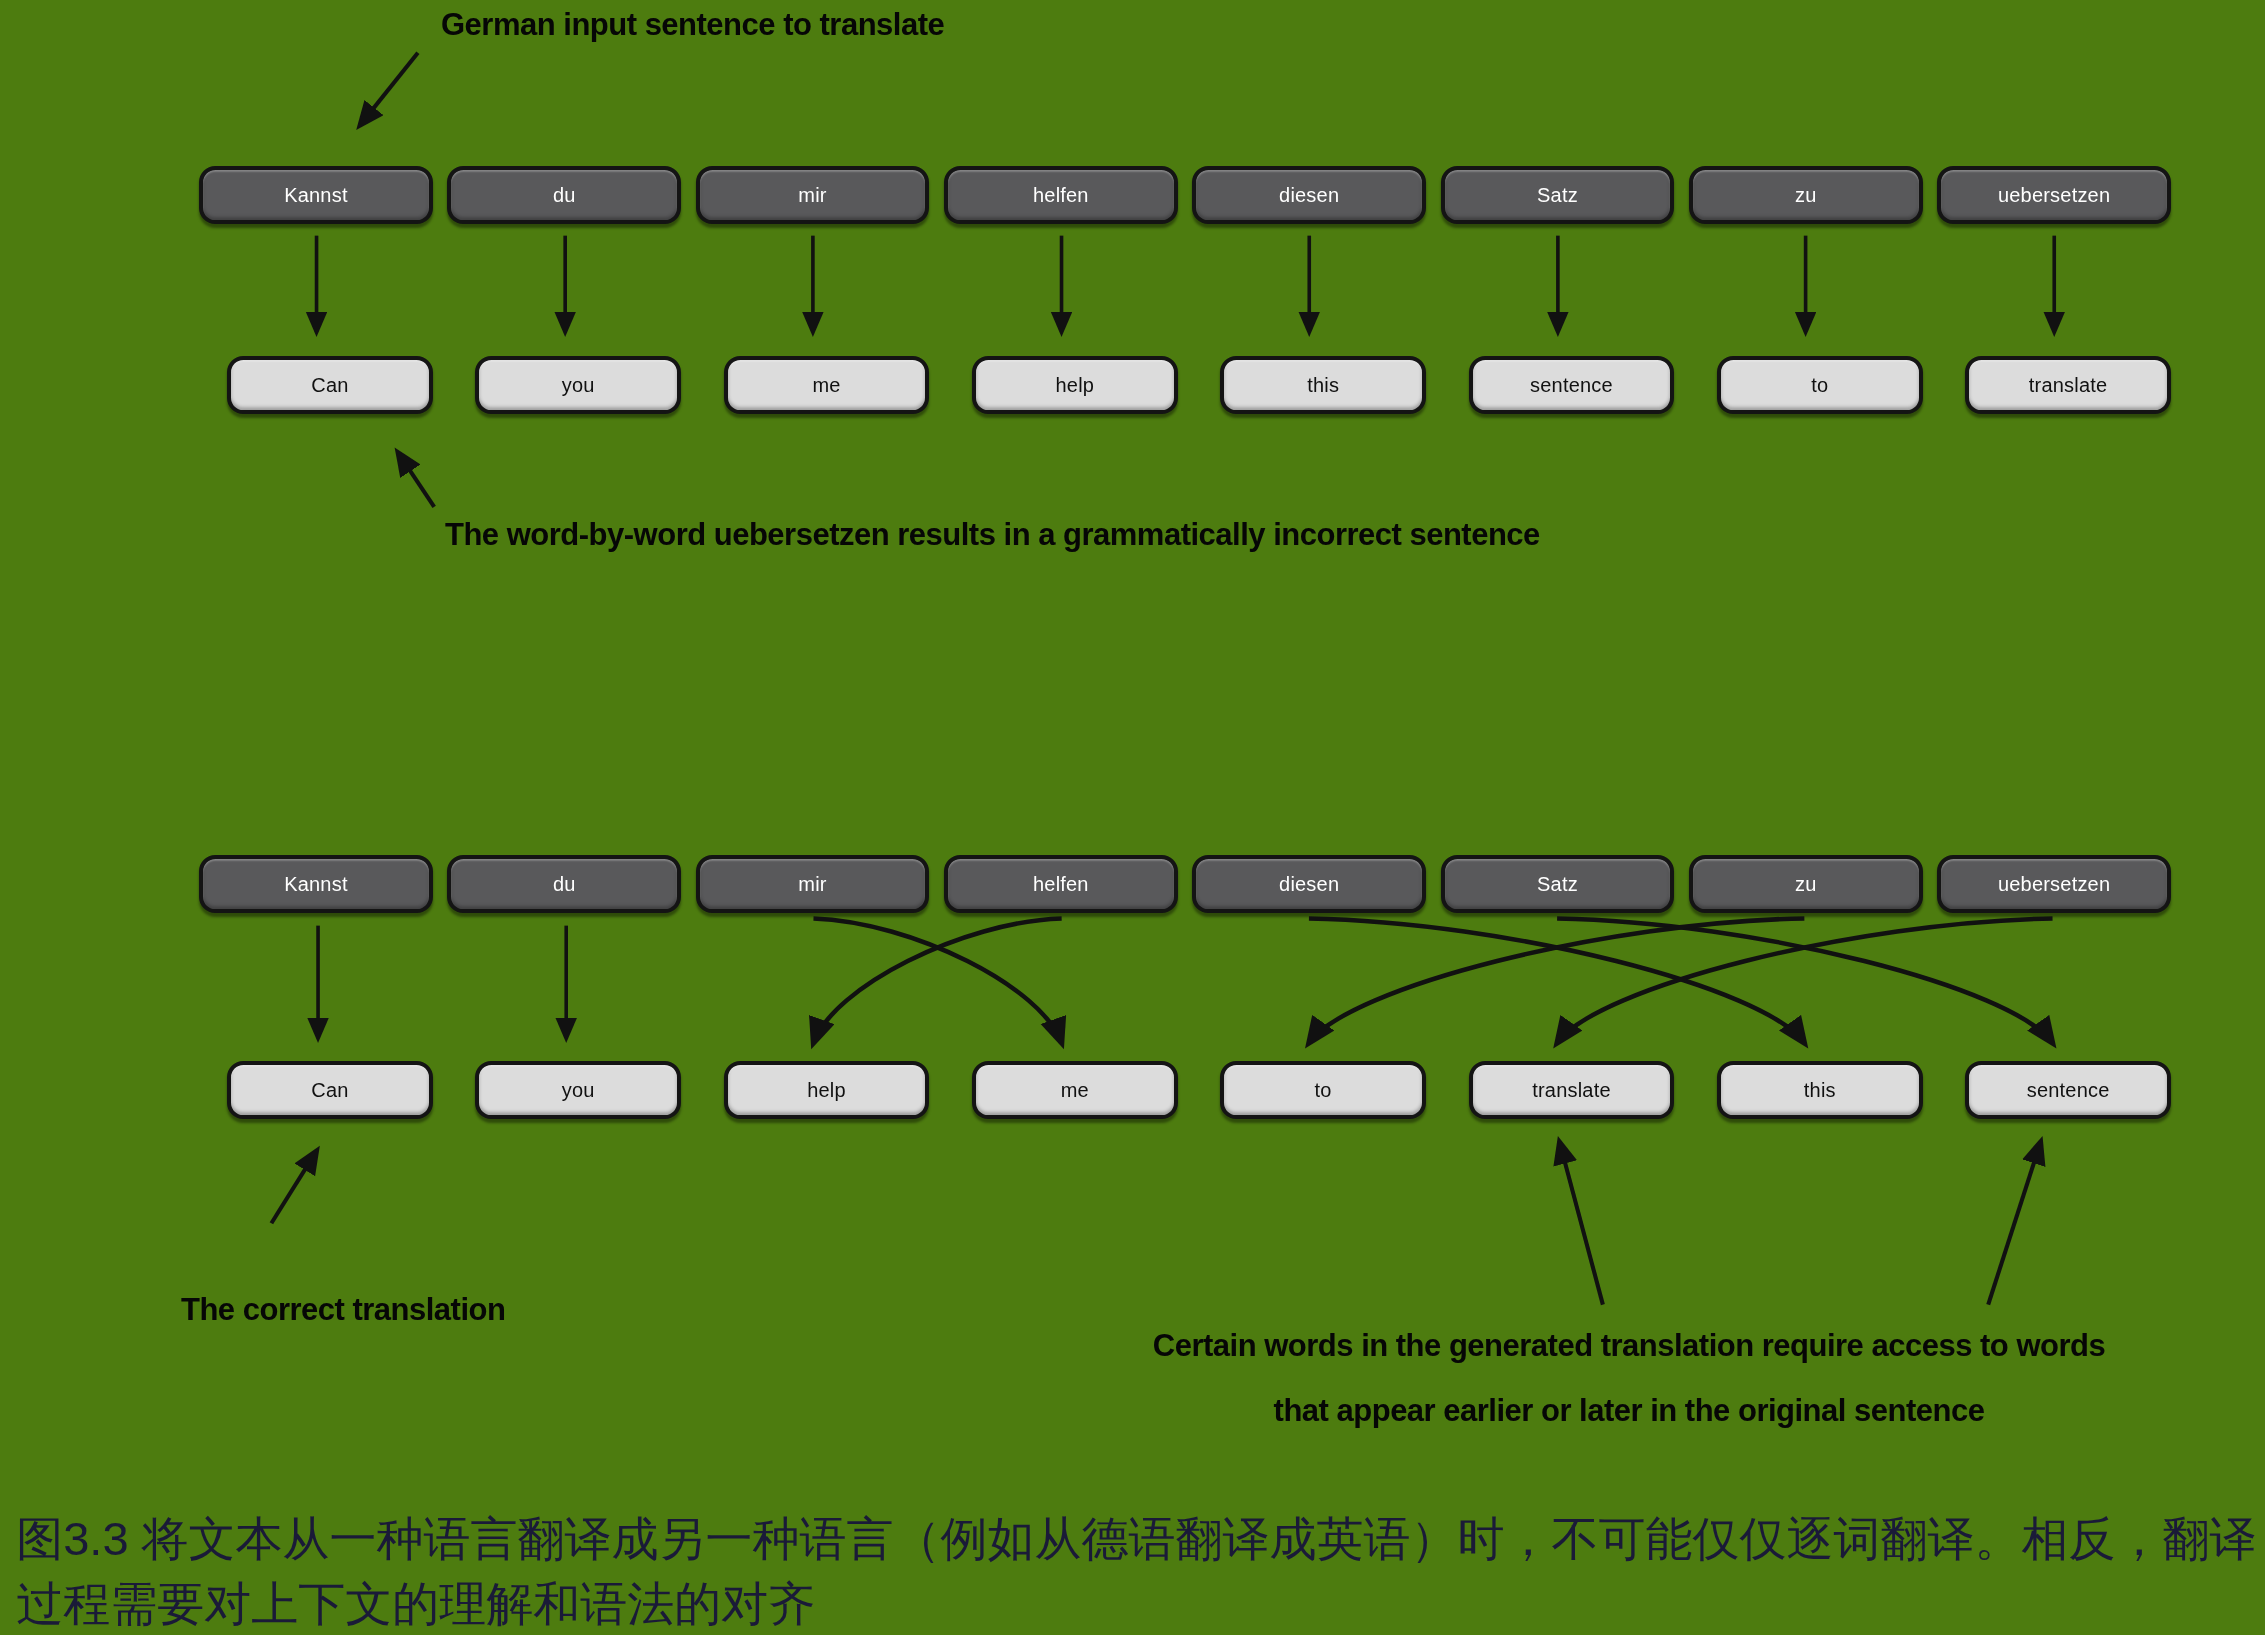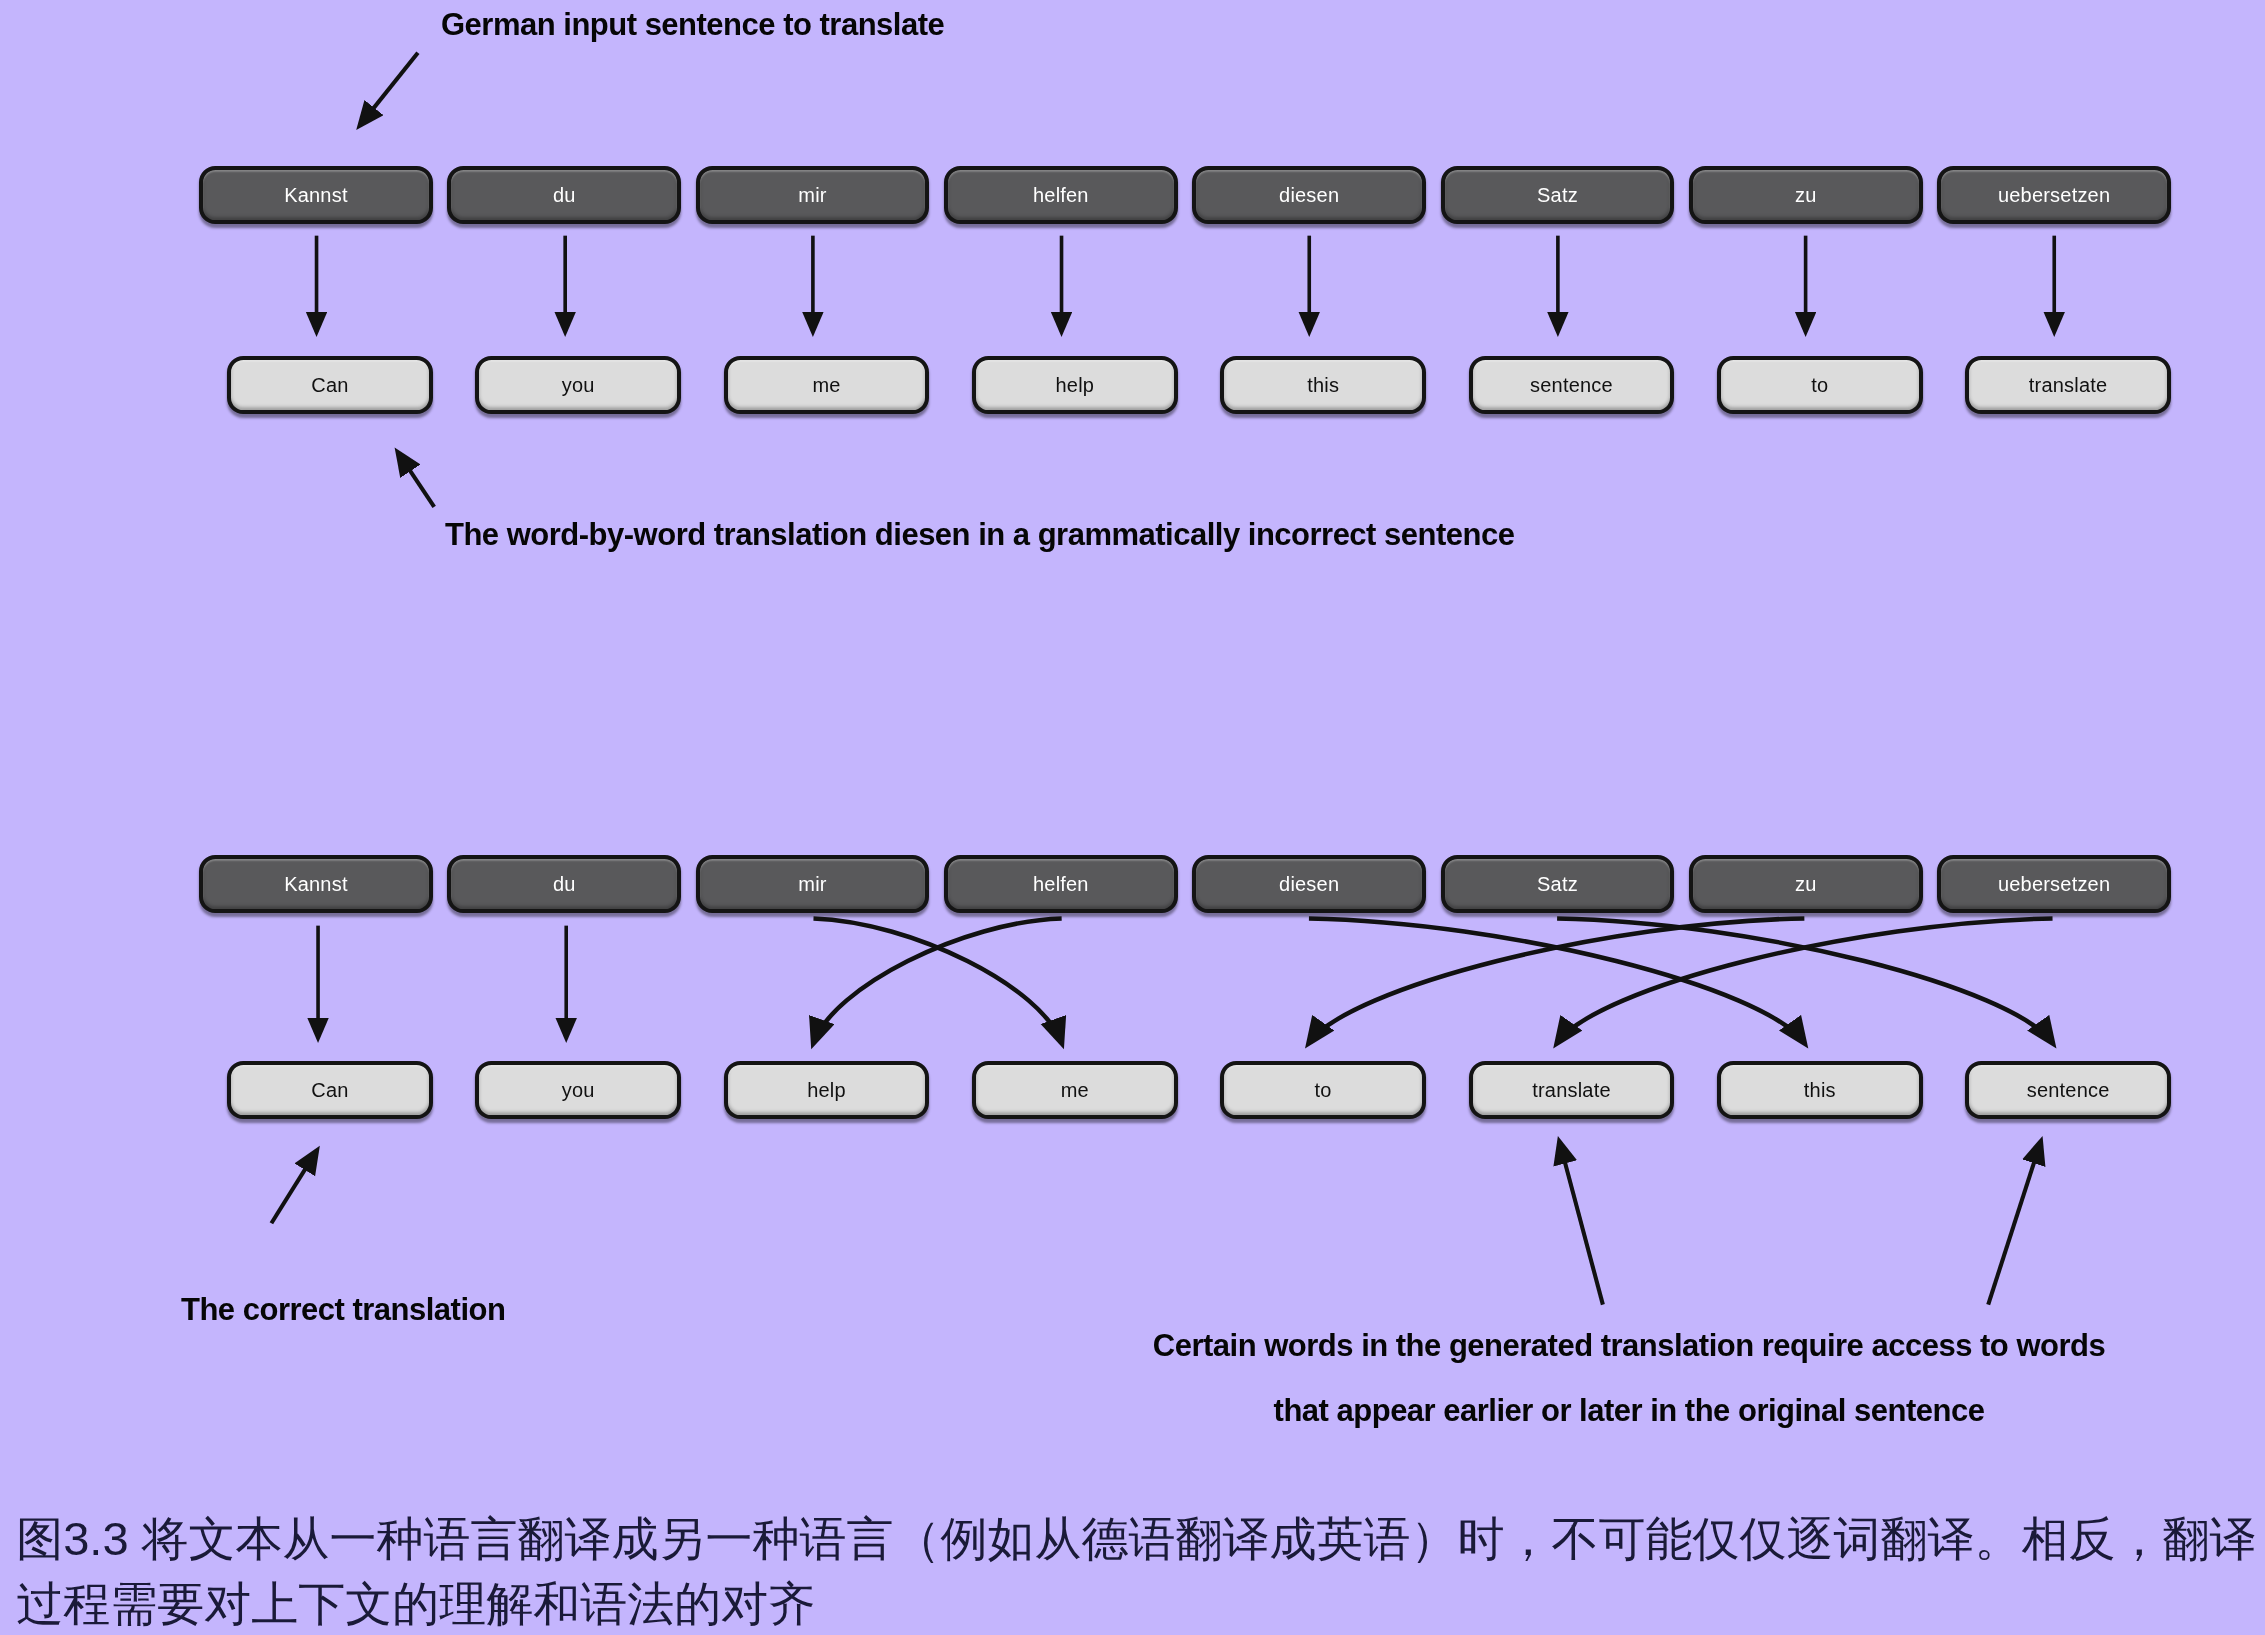--- a/index.html
+++ b/index.html
@@ -1,17 +1,17 @@
 <!DOCTYPE html>
 <html style="--german-pill: #59595b; --english-pill: #dcdcdc; --pill-border: #141414; --arrow: #111111; --annotation-text: #060606; --caption-text: #1a1a38;font-size:14.5px"><head>
 <meta charset="utf-8">
 <style>
   html,body{margin:0;padding:0;background:#ffffff;}
   body{width:2265px;height:1636px;font-family:"Liberation Sans",sans-serif;}
-  #canvas{position:relative;width:2265px;height:1636px;background:#c4b5fd;overflow:hidden;}
+  #canvas{position:relative;width:2265px;height:1636px;background:#4d7c0f;overflow:hidden;}
 
   .word-row{
     position:absolute;left:199px;width:1972px;height:58px;
     display:flex;gap:14.5px;z-index:2;
   }
   .pill{
     flex:1;height:58px;box-sizing:border-box;
     border:4.5px solid var(--pill-border);border-radius:16.3px;
     display:flex;align-items:center;justify-content:center;
     font-size:20px;letter-spacing:0.2px;
@@ -82,21 +82,21 @@
       <div class="pill en">Can</div>
       <div class="pill en">you</div>
       <div class="pill en">me</div>
       <div class="pill en">help</div>
       <div class="pill en">this</div>
       <div class="pill en">sentence</div>
       <div class="pill en">to</div>
       <div class="pill en">translate</div>
     </div>
 
-  <div class="anno" id="anno-wbw">The word-by-word translation diesen in a grammatically incorrect sentence</div>
+  <div class="anno" id="anno-wbw">The word-by-word uebersetzen results in a grammatically incorrect sentence</div>
 
   <div class="word-row" id="row-g2" style="top:855px">
       <div class="pill de">Kannst</div>
       <div class="pill de">du</div>
       <div class="pill de">mir</div>
       <div class="pill de">helfen</div>
       <div class="pill de">diesen</div>
       <div class="pill de">Satz</div>
       <div class="pill de">zu</div>
       <div class="pill de">uebersetzen</div>

